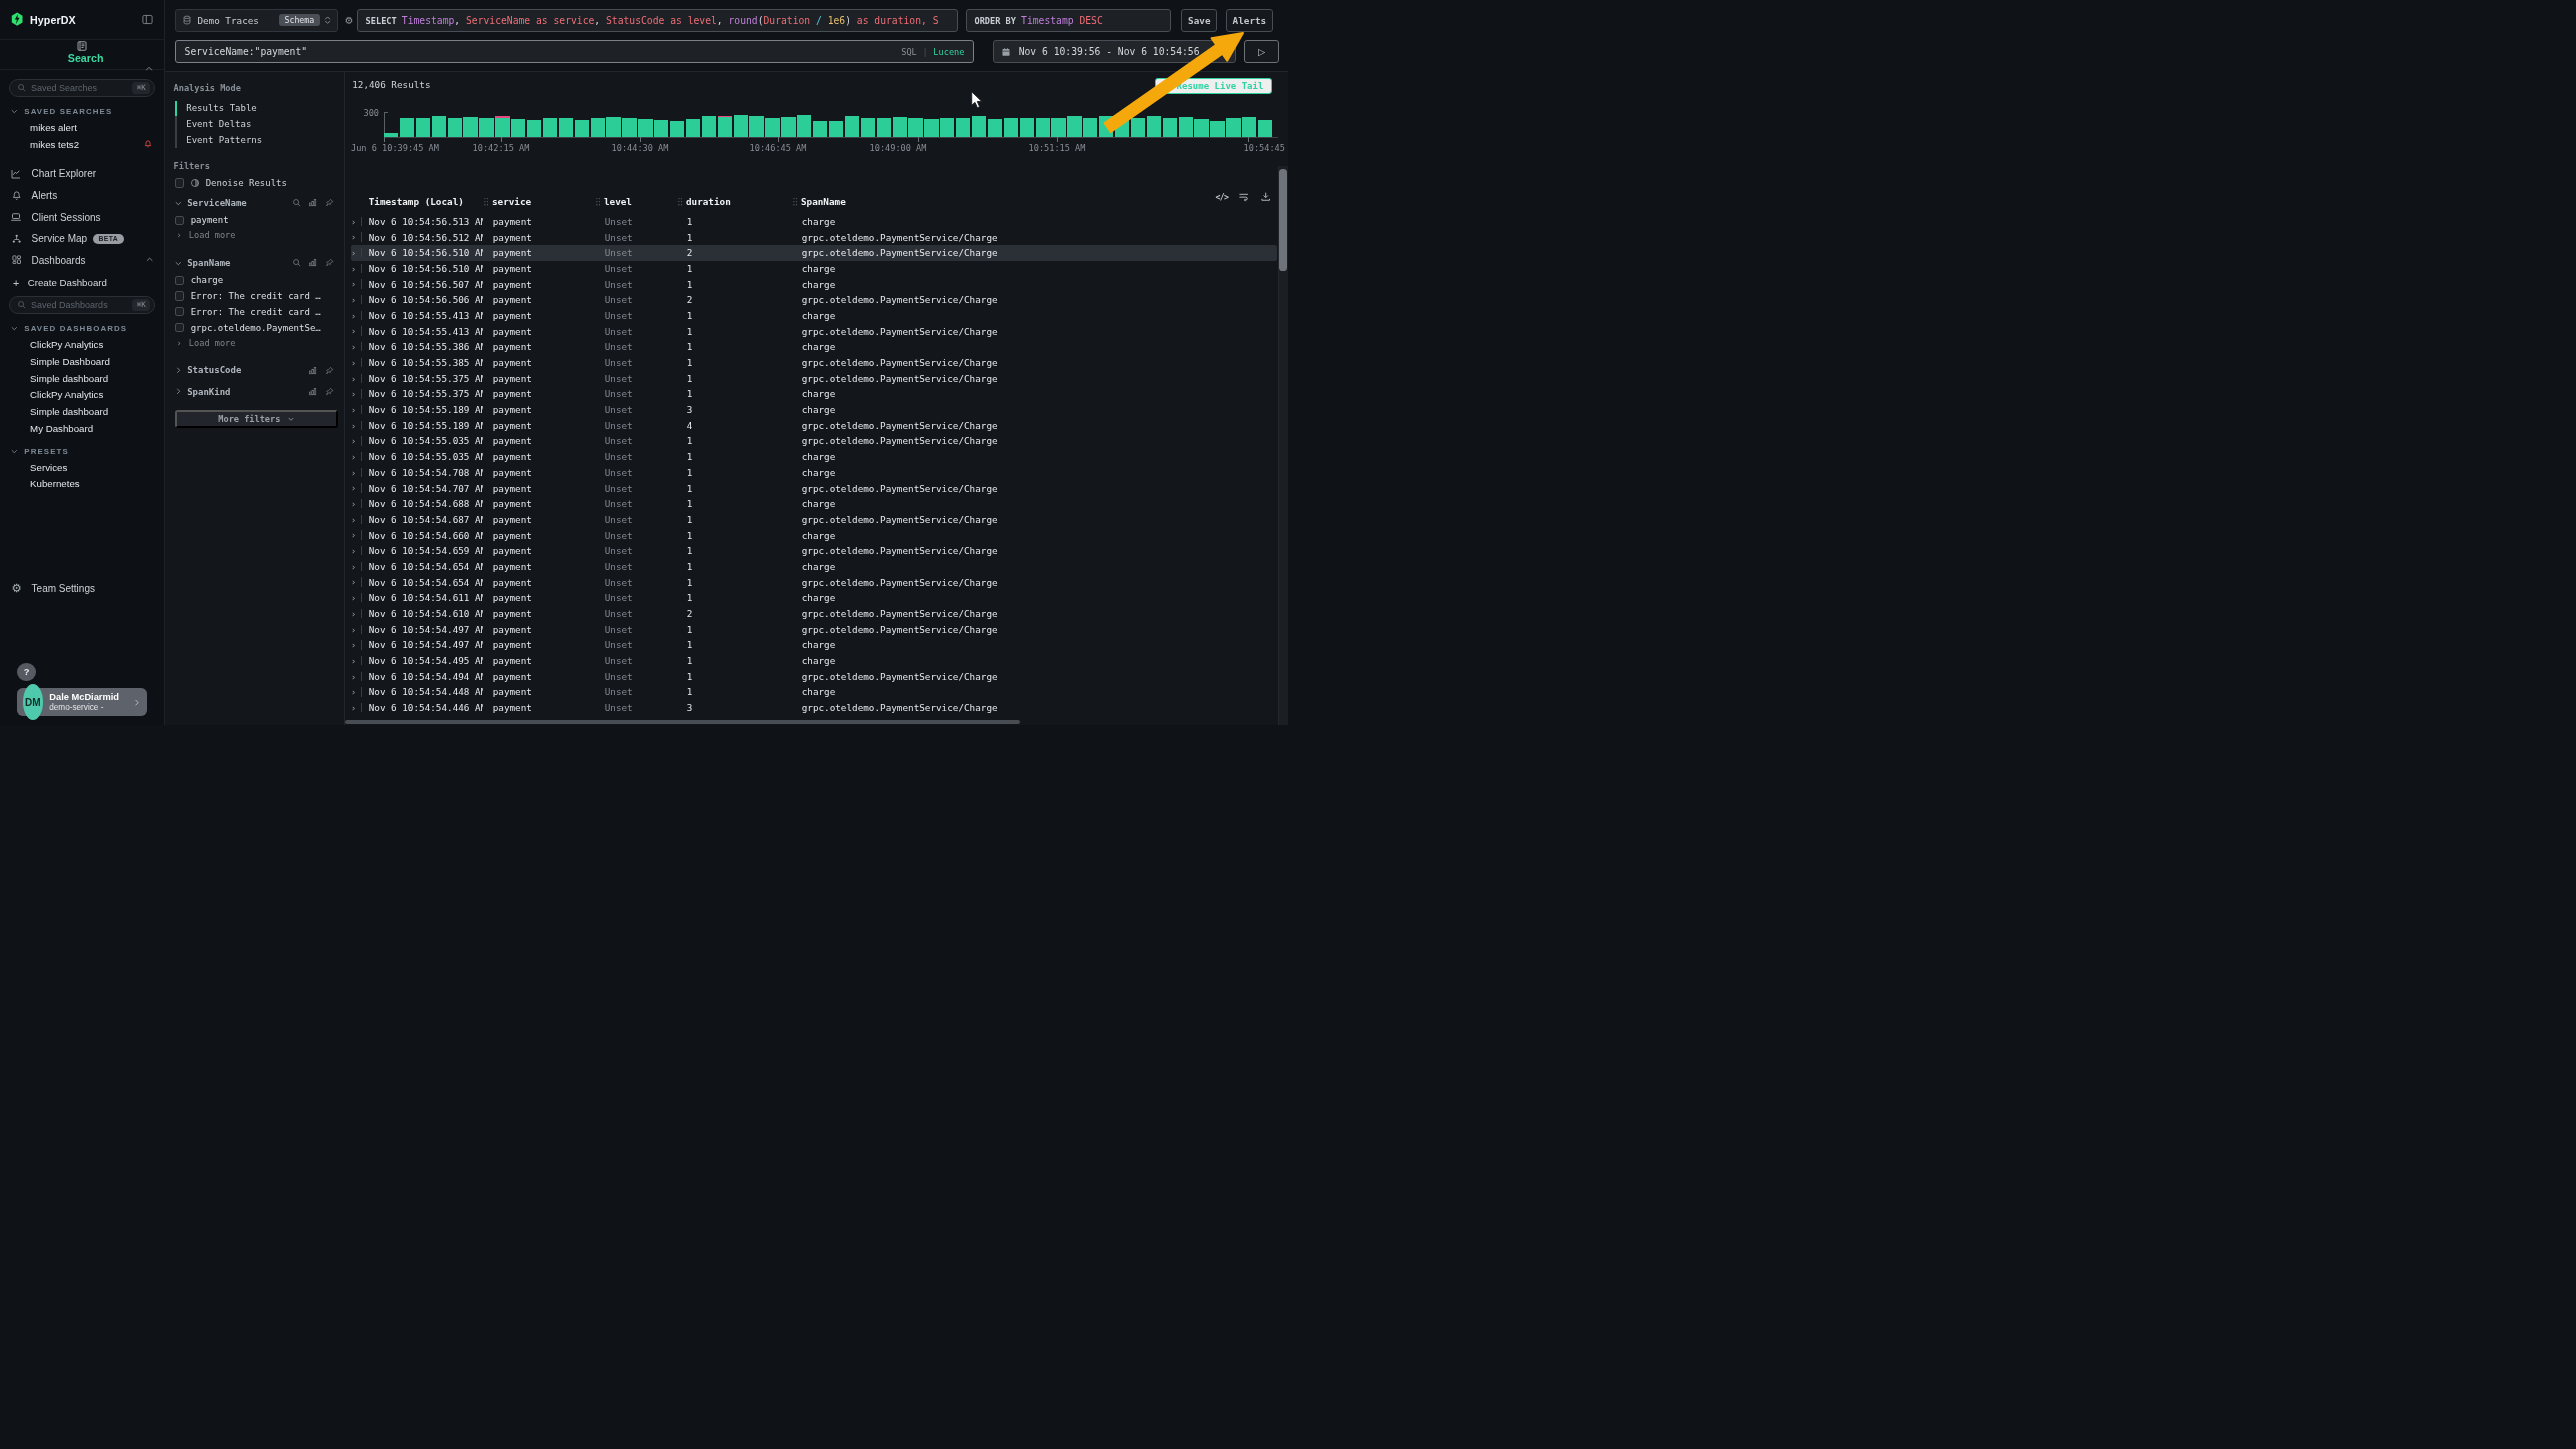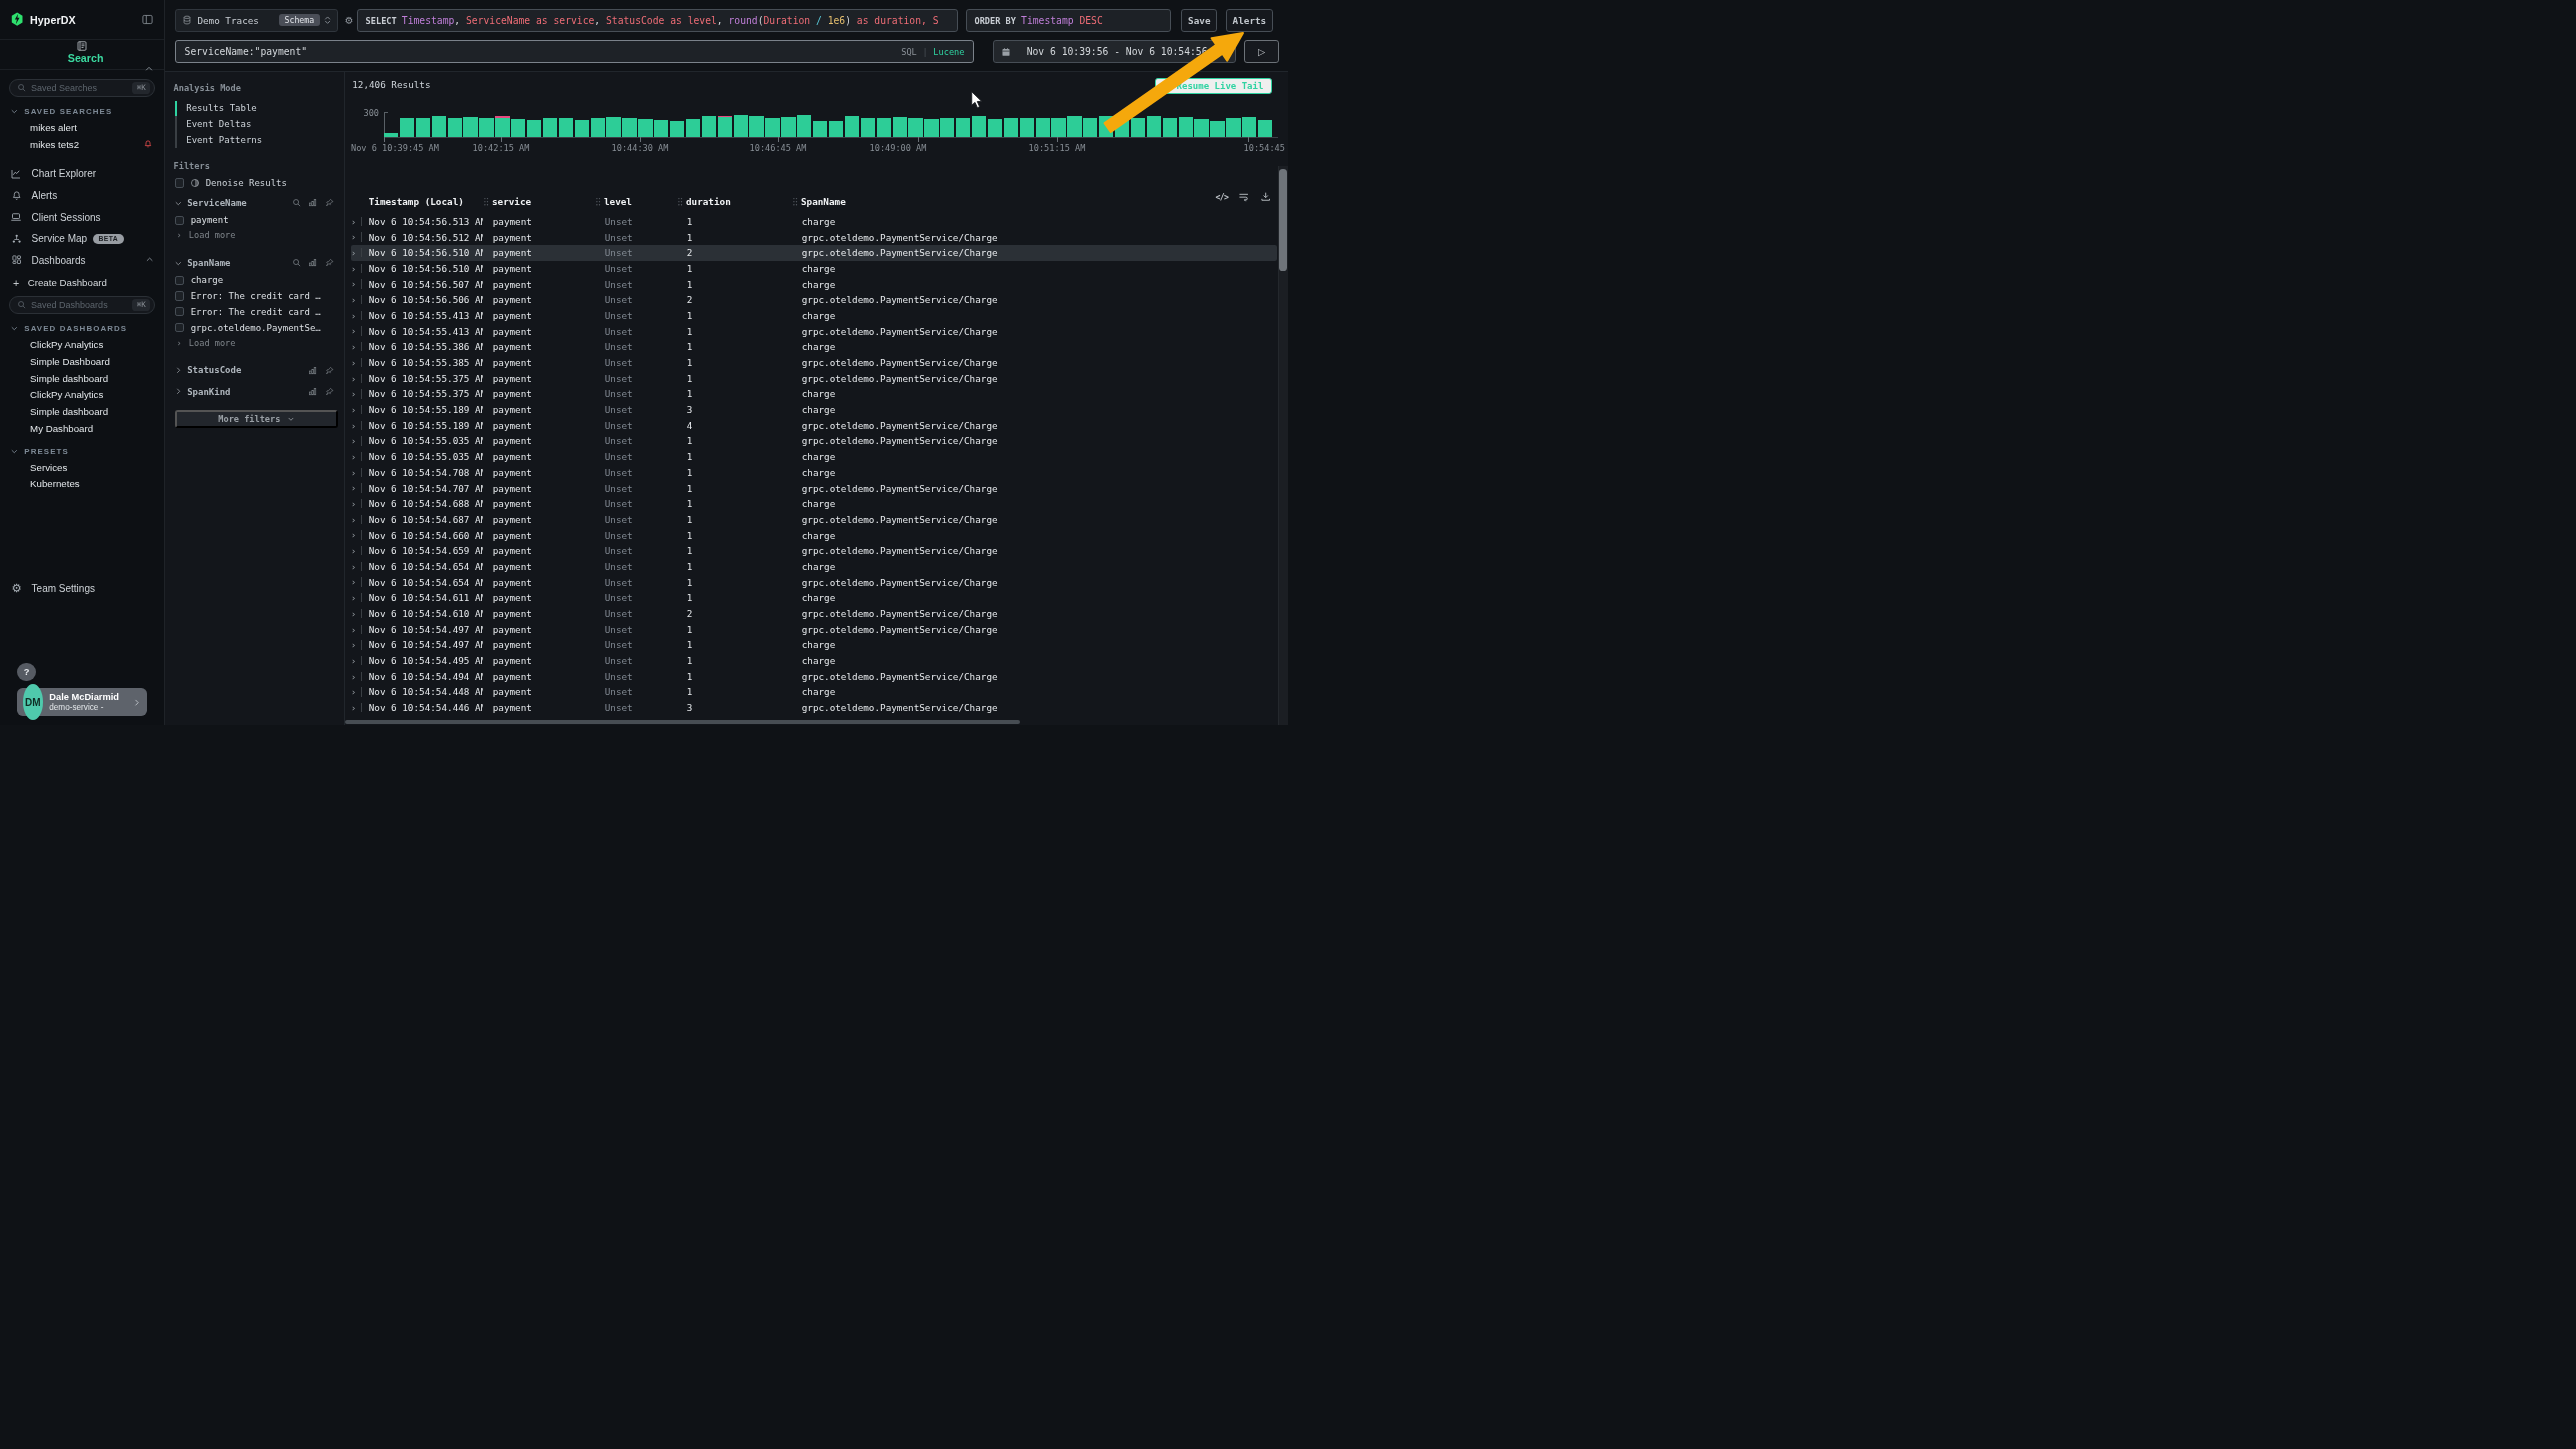--- a/index.html
+++ b/index.html
@@ -81,21 +81,21 @@
     color:#c2c7cd; font-weight:bold; font-size:9.3px; display:flex; align-items:center; justify-content:center; }
   .save-btn { width:36px; margin-left:10px; }
   .alerts-btn { width:47px; margin-left:8.6px; }
   .search-box { width:799px; height:23.6px; background:#1e2227; border:0.7px solid #7b828a; border-radius:2.9px;
     display:flex; align-items:center; padding:0 8.6px; font-size:9.7px; color:#d3d7db; margin-left:0; }
   .lang-toggle { margin-left:auto; display:flex; align-items:center; gap:5.7px; font-size:8.6px; }
   .lang-sql { color:#8b9198; }
   .lang-sep { color:#474e56; }
   .lang-lucene { color:#2fd3a2; }
   .date-box { width:243px; height:23.6px; background:#22262b; border:0.7px solid #474e56; border-radius:2.9px;
-    display:flex; align-items:center; padding:0 7.2px; color:#d3d7db; font-size:9.7px; margin-left:19.3px;gap:8px; }
+    display:flex; align-items:center; padding:0 7.2px; color:#d3d7db; font-size:9.7px; margin-left:19.3px; }
   .date-box .cal { margin-right:7.2px; color:#9aa0a6; display:flex; }
   .play-btn { width:35px; height:23.6px; margin-left:7.9px; border:0.7px solid #6c7278; border-radius:2.9px;
     background:#16191e; color:#c6cacf; font-size:9.3px; display:flex; align-items:center; justify-content:center; }
 
   .content { flex:1; display:flex; min-height:0; }
 
   
   .fpanel { width:180px; min-width:180px; background:#13161b; border-right:0.7px solid #21262c;
     padding:11.4px 7.2px 0 8.6px; font-family:"DejaVu Sans Mono", monospace; }
   .fp-heading { color:#868e96; font-size:8.6px; font-weight:bold; margin-bottom:7.2px; }
@@ -661,21 +661,21 @@
       <div class="xticks" id="xticks">
           <div class="xtick" style="left: 0px;"></div>
           <div class="xtick" style="left: 117px;"></div>
           <div class="xtick" style="left: 256px;"></div>
           <div class="xtick" style="left: 394px;"></div>
           <div class="xtick" style="left: 534px;"></div>
           <div class="xtick" style="left: 673px;"></div>
           <div class="xtick" style="left: 864px;"></div>
         </div>
       <div class="xlabels mono" id="xlabels">
-          <div class="xlabel first" style="left: -33px;">Nov 6 10:39:45 AM</div>
+          <div class="xlabel first" style="left: -33px;">Jun 6 10:39:45 AM</div>
           <div class="xlabel" style="left: 117px;">10:42:15 AM</div>
           <div class="xlabel" style="left: 256px;">10:44:30 AM</div>
           <div class="xlabel" style="left: 394px;">10:46:45 AM</div>
           <div class="xlabel" style="left: 514px;">10:49:00 AM</div>
           <div class="xlabel" style="left: 673px;">10:51:15 AM</div>
           <div class="xlabel" style="left: 888px;">10:54:45 AM</div>
         </div>
 
       <div class="tbl-actions">
         <span class="code-ico mono">&lt;/&gt;</span>

